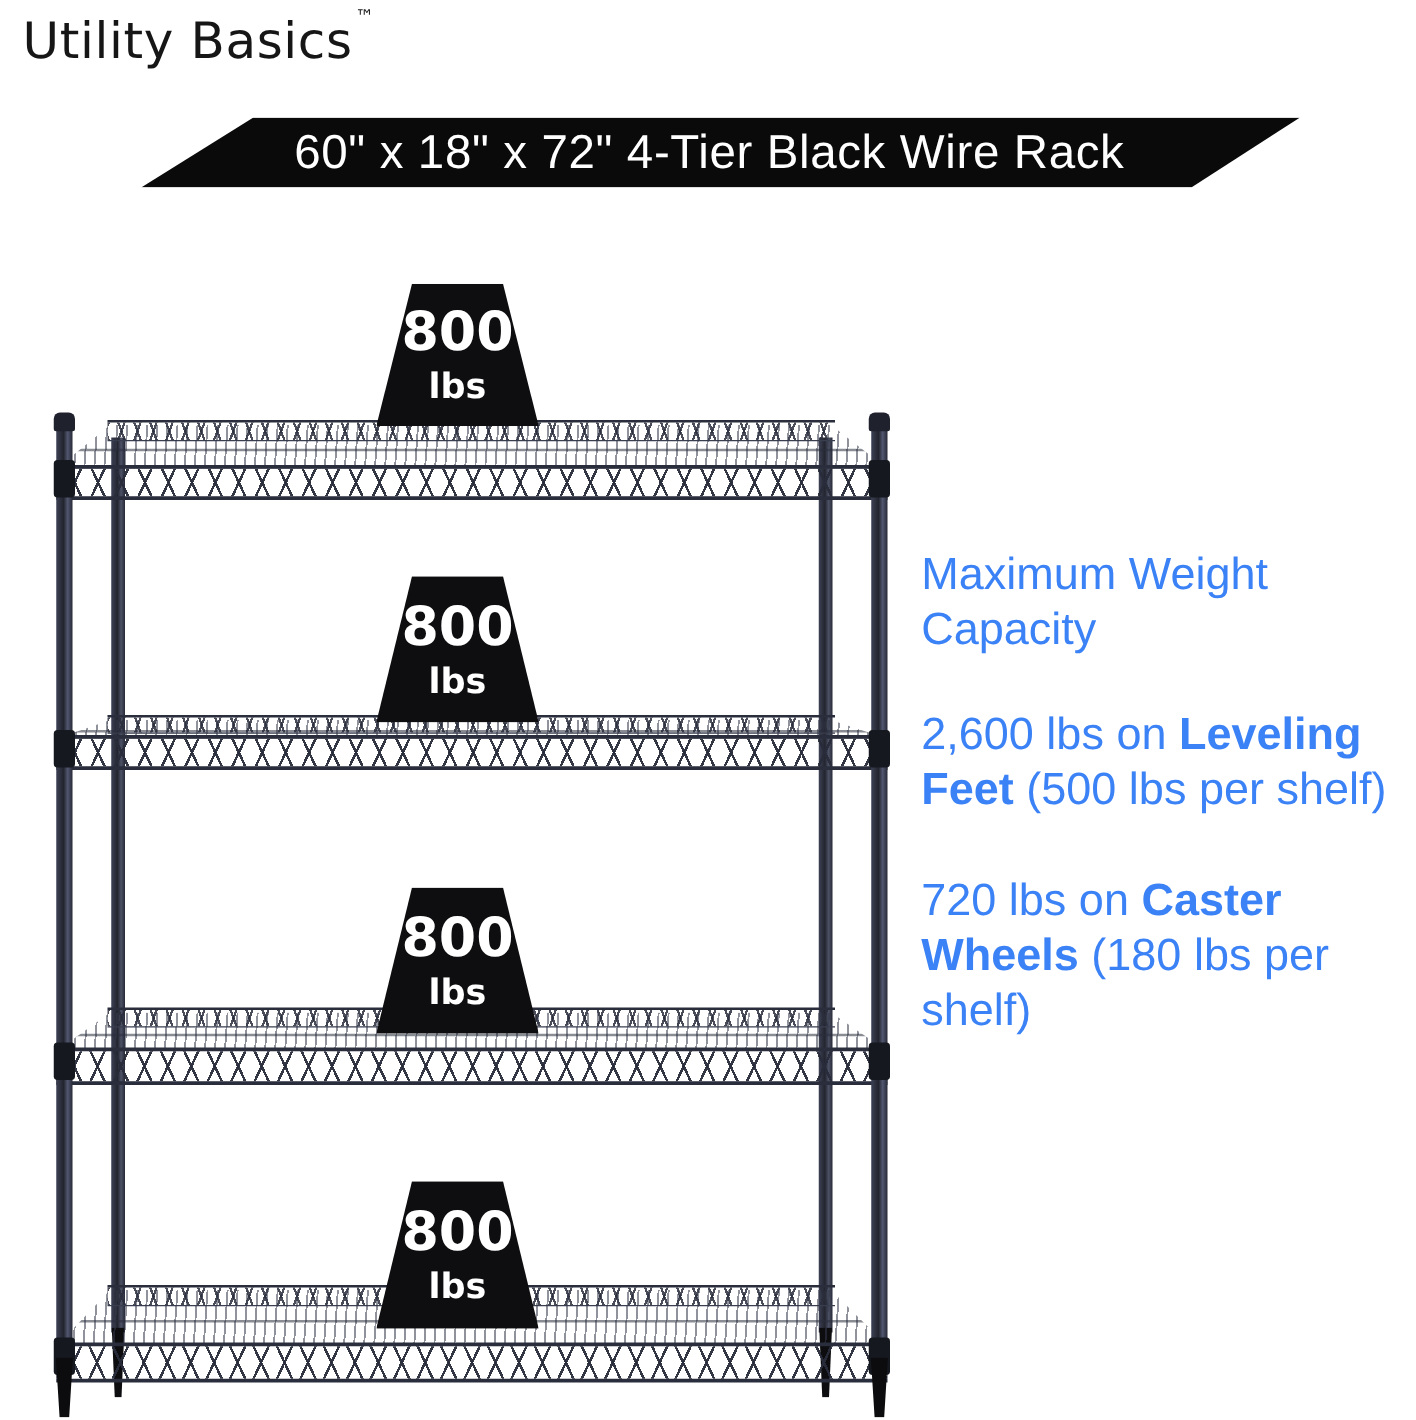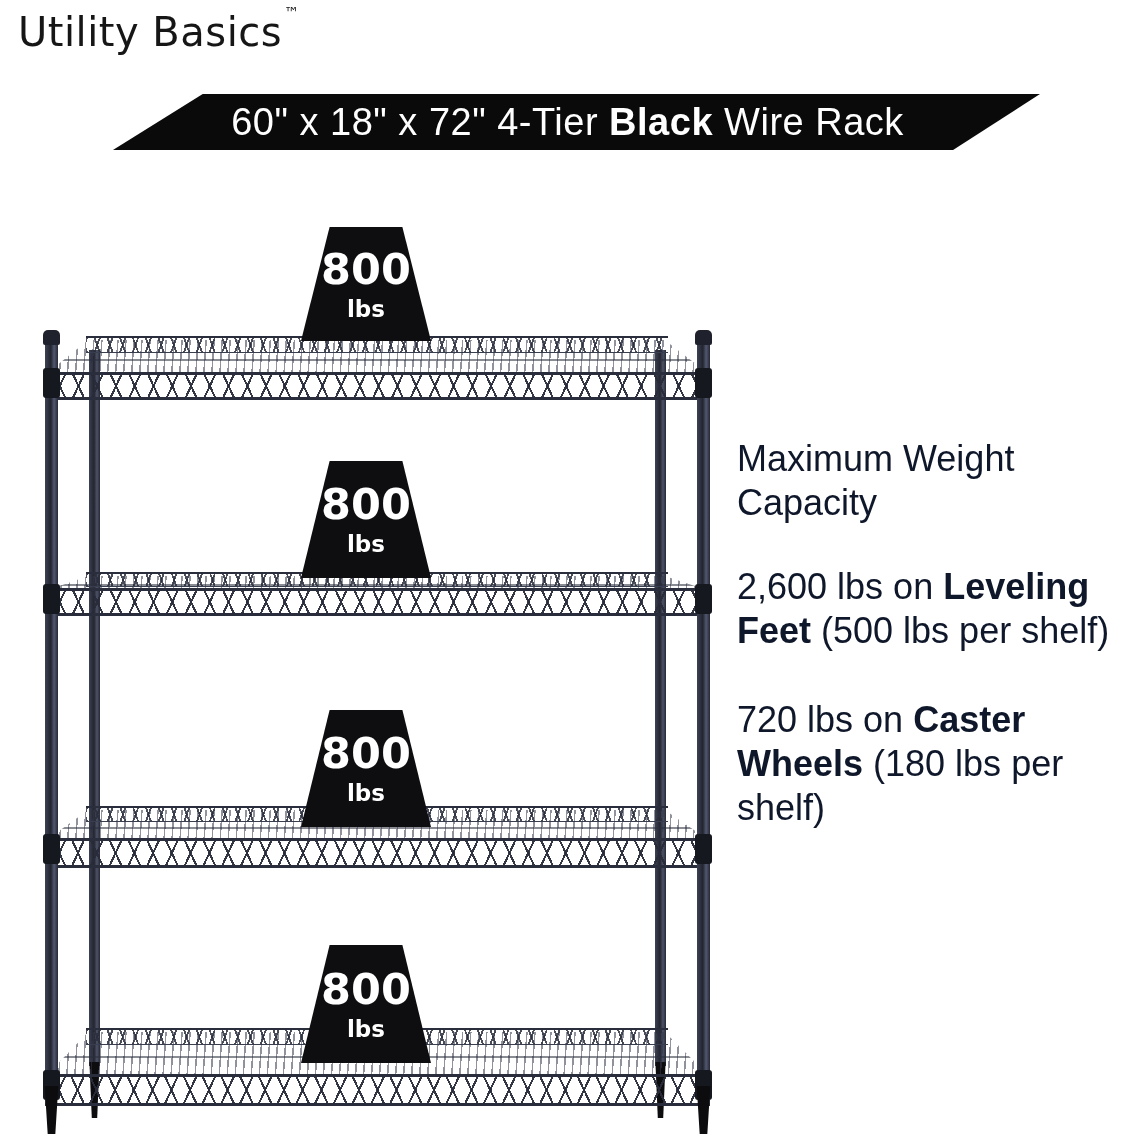--- a/index.html
+++ b/index.html
@@ -18,21 +18,21 @@
   .brand sup { font-size:15px; font-weight:400; vertical-align:28px; margin-left:2px; }
 
   
   .banner {
     position:absolute; left:95px; top:94px; width:945px; height:56px;
     background:#0a0a0a;
     clip-path:polygon(11.4% 0, 100% 0, 90.8% 100%, 1.9% 100%);
     display:flex; align-items:center; justify-content:center;
     color:#ffffff; font-size:38px; letter-spacing:0.5px; white-space:nowrap;
   }
-  .banner b { font-weight:700; }
+  .banner b { font-weight:400; }
 
   
   .rack { position:absolute; left:0; top:0; width:1133px; height:1136px; }
   .rack * { position:absolute; }
 
   .post-back  { width:11px; background:linear-gradient(90deg,#3c4154,#23252f 45%,#4d5266 72%,#262936); z-index:1; }
   .pbl { left:89px;  top:350px; height:716px; }
   .pbr { left:655px; top:350px; height:716px; }
   .foot-back { width:15px; height:56px; top:1062px; background:#0d0d10;
     clip-path:polygon(16% 0, 84% 0, 68% 100%, 32% 100%); z-index:2; }
@@ -80,29 +80,29 @@
   .foot-front { width:19px; height:48px; top:1086px; background:#0c0c0e;
     clip-path:polygon(14% 0, 86% 0, 70% 100%, 30% 100%); z-index:6; }
   .ffl { left:42px; } .ffr { left:694px; }
 
   
   .badge { position:absolute; left:301px; width:130px; z-index:4;
     background:#0e0e10; clip-path:polygon(22% 0, 78% 0, 100% 100%, 0 100%);
     display:flex; flex-direction:column; align-items:center; justify-content:center; gap:7px;
     color:#ffffff; font-family:"DejaVu Sans", sans-serif; font-weight:700; text-align:center; }
   .badge .cap-val  { font-size:43px; line-height:1; }
-  .badge .cap-unit { font-size:23px; line-height:1; }
+  .badge .cap-unit { font-size:28px; line-height:1; }
   .b1 { top:227px; height:114px; }
   .b2 { top:461px; height:117px; }
   .b3 { top:710px; height:117px; }
   .b4 { top:945px; height:118px; }
 
   
   .specs { position:absolute; left:737px; top:437px; width:392px;
-    color:#0f172a; font-size:36px; line-height:44px; }
+    color:#3b82f6; font-size:36px; line-height:44px; }
   .specs h2 { margin:0 0 40px 0; font-size:36px; font-weight:400; }
   .specs p  { margin:0 0 45px 0; }
   .specs b  { font-weight:700; }
 </style>
 </head>
 <body>
 
 <div class="canvas">
 
   <header class="brand">

